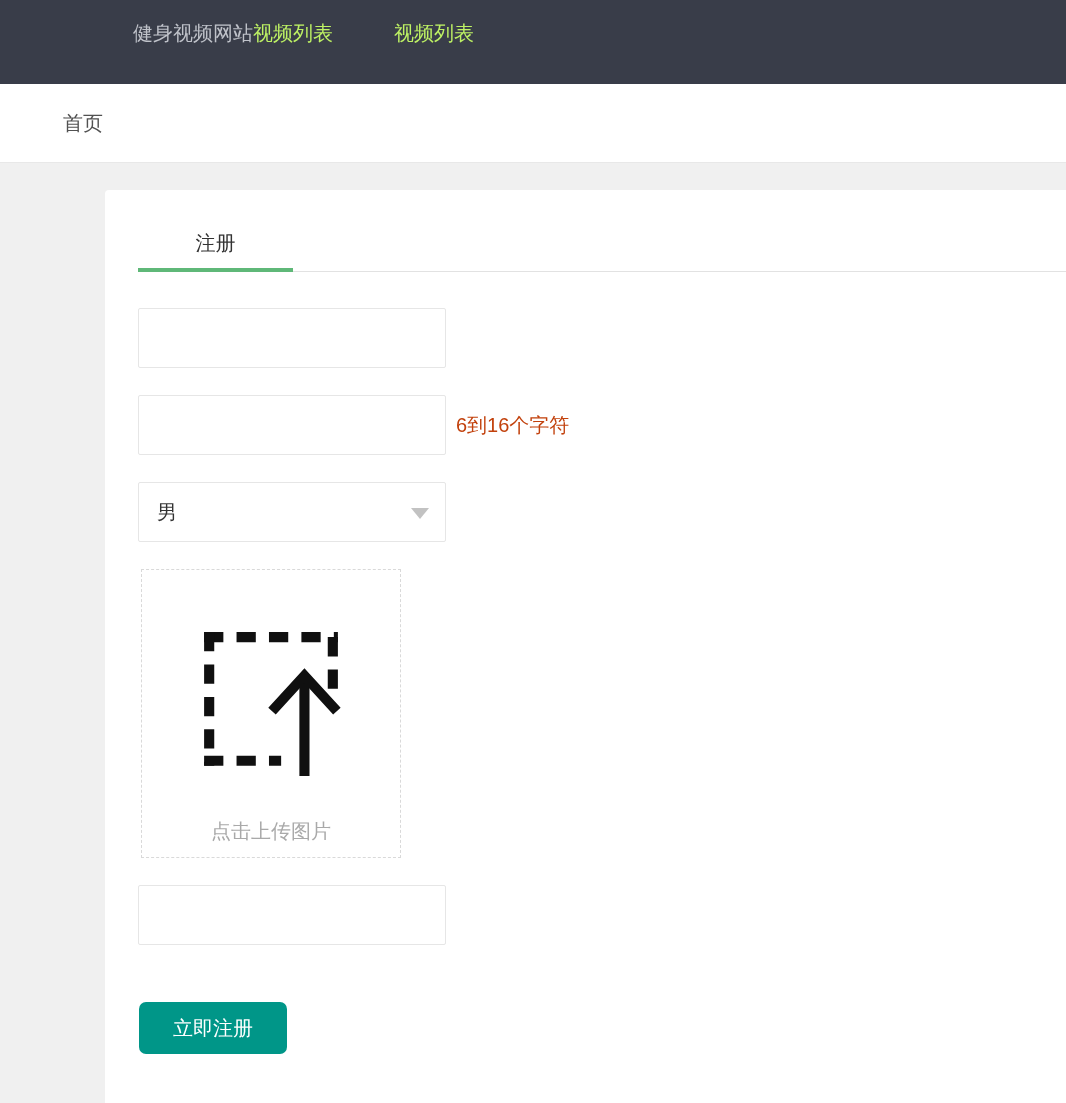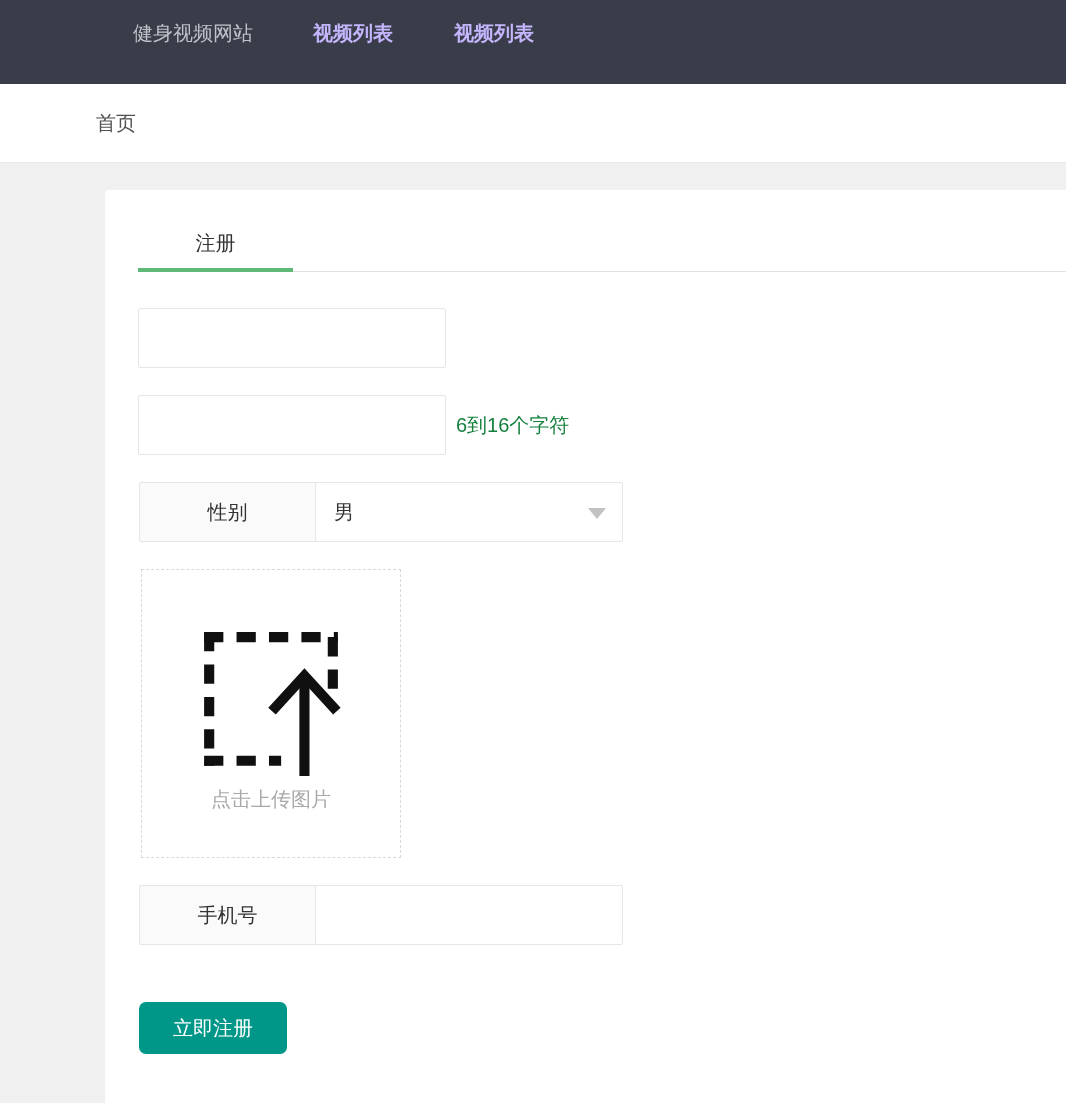--- a/index.html
+++ b/index.html
@@ -14,40 +14,39 @@
   .navbar {
     height:84px;
     background:var(--navbar-bg,#393D49);
     display:flex;
     align-items:center;
     padding:0 0 18px 133px;
   }
   .brand {
     color:#bfc2c9;
     font-size:20px;
-    margin-right:60px;
     cursor:pointer;
     white-space:nowrap;
   }
   .nav-link {
-    color:#c4b5fd;
-    font-size:20px;
-    font-weight:bold;
+    color:#bef264;
+    font-size:20px;
+    font-weight:normal;
     margin-right:61px;
     cursor:pointer;
     white-space:nowrap;
   }
   
   .breadcrumb-bar {
     height:79px;
     background:#ffffff;
     border-bottom:1px solid #e8e8e8;
     display:flex;
     align-items:center;
-    padding-left:96px;
+    padding-left:63px;
   }
   .breadcrumb { font-size:20px; color:#515151; cursor:pointer; }
   
   .main { padding:27px 0 0 105px; height:1022px; }
   .card {
     background:#ffffff;
     width:961px;
     height:100%;
     border-radius:4px 0 0 0;
   }
@@ -91,21 +90,21 @@
     border:1px solid #e6e6e6;
     border-radius:2px;
     margin-left:-1px;
     padding:0 18px;
     font-size:20px;
     color:#333;
     background:#fff;
     outline:none;
     font-family:inherit;
   }
-  .hint { margin-left:10px; color:#15803d; font-size:20px; align-self:center; }
+  .hint { margin-left:10px; color:#c2410c; font-size:20px; align-self:center; }
   
   .select-box {
     width:308px;
     height:60px;
     border:1px solid #e6e6e6;
     border-radius:2px;
     margin-left:-1px;
     background:#fff;
     display:flex;
     align-items:center;
@@ -129,20 +128,21 @@
     width:260px;
     height:289px;
     margin-left:2px;
     border:1px dashed #d9d9d9;
     background:#fff;
     display:flex;
     flex-direction:column;
     align-items:center;
     padding-top:58px;
     cursor:pointer;
+    gap:32px;
   }
   .upload-icon { width:142px; height:150px; flex:none; }
   .upload-text { margin-top:8px; font-size:20px; color:#a9a9a9; }
   
   .submit-btn {
     margin-top:30px;
     width:148px;
     height:52px;
     background:var(--button-bg,#009688);
     color:#fff;
@@ -181,21 +181,20 @@
       </div>
 
       
       <div class="row">
         <input class="text-input" type="text" style="">
         <span class="hint">6到16个字符</span>
       </div>
 
       
       <div class="row">
-        <div class="field-label">性别</div>
         <div class="select-box">
           <span>男</span>
           <span class="caret"></span>
         </div>
       </div>
 
       
       <div class="row">
         <div class="upload-box">
           <svg class="upload-icon" viewBox="0 0 140 148" fill="none" xmlns="http://www.w3.org/2000/svg">
@@ -207,21 +206,20 @@
               <path d="M103 146 V48"></path>
               <path d="M71 82 L103 47 L135 82"></path>
             </g>
           </svg>
           <div class="upload-text">点击上传图片</div>
         </div>
       </div>
 
       
       <div class="row">
-        <div class="field-label">手机号</div>
         <input class="text-input" type="text" style="">
       </div>
 
       
       <button class="submit-btn">立即注册</button>
 
     </div>
   </div>
 </div>
 

